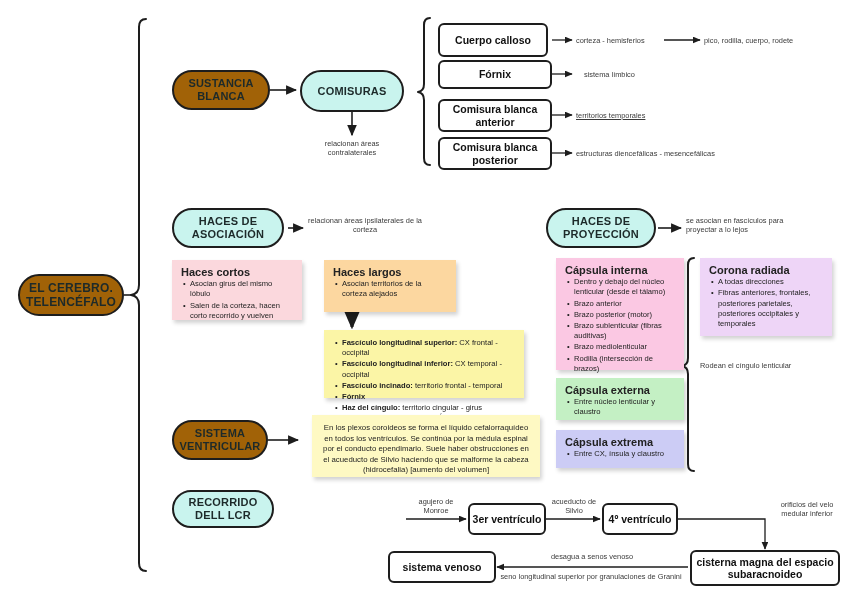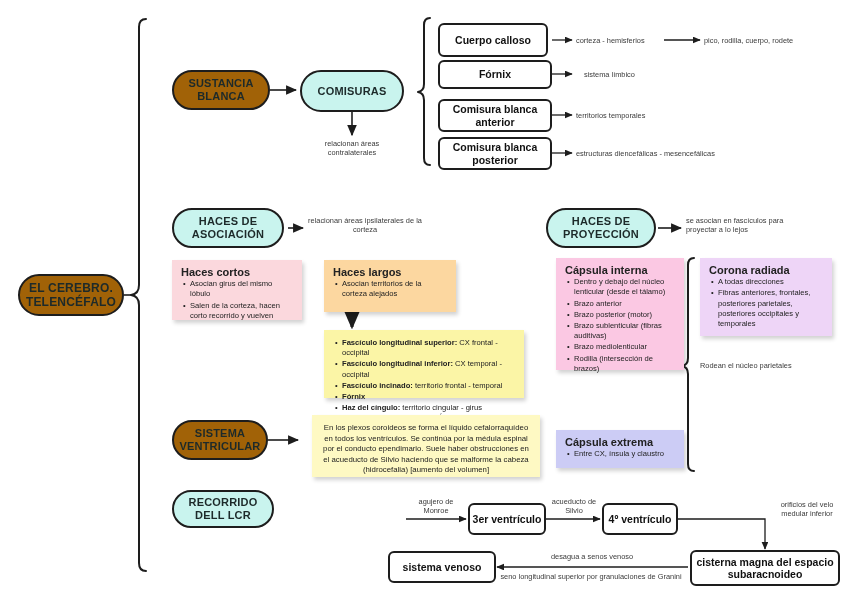--- a/index.html
+++ b/index.html
@@ -142,21 +142,21 @@
   <div class="abs rbox" style="left:438px;top:60px;width:114px;height:29px;">
     <span>Fórnix</span>
   </div>
   <div class="abs lbl left" style="left:584px;top:70px;width:100px;">
     <span>sistema límbico</span>
   </div>
 
   <div class="abs rbox" style="left:438px;top:99px;width:114px;height:33px;">
     <span>Comisura blanca anterior</span>
   </div>
-  <div class="abs lbl left" style="left:576px;top:111px;width:110px;">
+  <div class="abs lbl left" style="left:576px;top:111px;width:110px;text-decoration:underline;">
     <span>territorios temporales</span>
   </div>
 
   <div class="abs rbox" style="left:438px;top:137px;width:114px;height:33px;">
     <span>Comisura blanca posterior</span>
   </div>
   <div class="abs lbl left" style="left:576px;top:149px;width:180px;">
     <span>estructuras diencefálicas - mesencefálicas</span>
   </div>
 
@@ -204,38 +204,44 @@
     <ul>
       <li>Dentro y debajo del núcleo lenticular (desde el tálamo)</li>
       <li>Brazo anterior</li>
       <li>Brazo posterior (motor)</li>
       <li>Brazo sublenticular (fibras auditivas)</li>
       <li>Brazo mediolenticular</li>
       <li>Rodilla (intersección de brazos)</li>
     </ul>
   </div>
 
+  <div class="abs card green" style="left:556px;top:378px;width:128px;height:42px;">
+    <span class="ttl">Cápsula externa</span>
+    <ul>
+      <li>Entre núcleo lenticular y claustro</li>
+    </ul>
+  </div>
 
   <div class="abs card periwinkle" style="left:556px;top:430px;width:128px;height:38px;">
     <span class="ttl">Cápsula extrema</span>
     <ul>
       <li>Entre CX, ínsula y claustro</li>
     </ul>
   </div>
 
   <div class="abs card violet" style="left:700px;top:258px;width:132px;height:78px;">
     <span class="ttl">Corona radiada</span>
     <ul>
       <li>A todas direcciones</li>
       <li>Fibras anteriores, frontales, posteriores parietales, posteriores occipitales y temporales</li>
     </ul>
   </div>
 
   <div class="abs lbl left" style="left:700px;top:361px;width:150px;">
-    <span>Rodean el núcleo parietales</span>
+    <span>Rodean el cíngulo lenticular</span>
   </div>
 
   <div class="abs pill teal" style="left:172px;top:420px;width:96px;height:40px;">
     <span>SISTEMA VENTRICULAR</span>
   </div>
 
   <div class="abs card blue para" style="left:300px;top:415px;width:228px;height:62px;">
     <span>En los plexos coroideos se forma el líquido cefalorraquídeo en todos los ventrículos. Se continúa por la médula espinal por el conducto ependimario. Suele haber obstrucciones en el acueducto de Silvio haciendo que se malforme la cabeza (hidrocefalia) [aumento del volumen]</span>
   </div>
 

